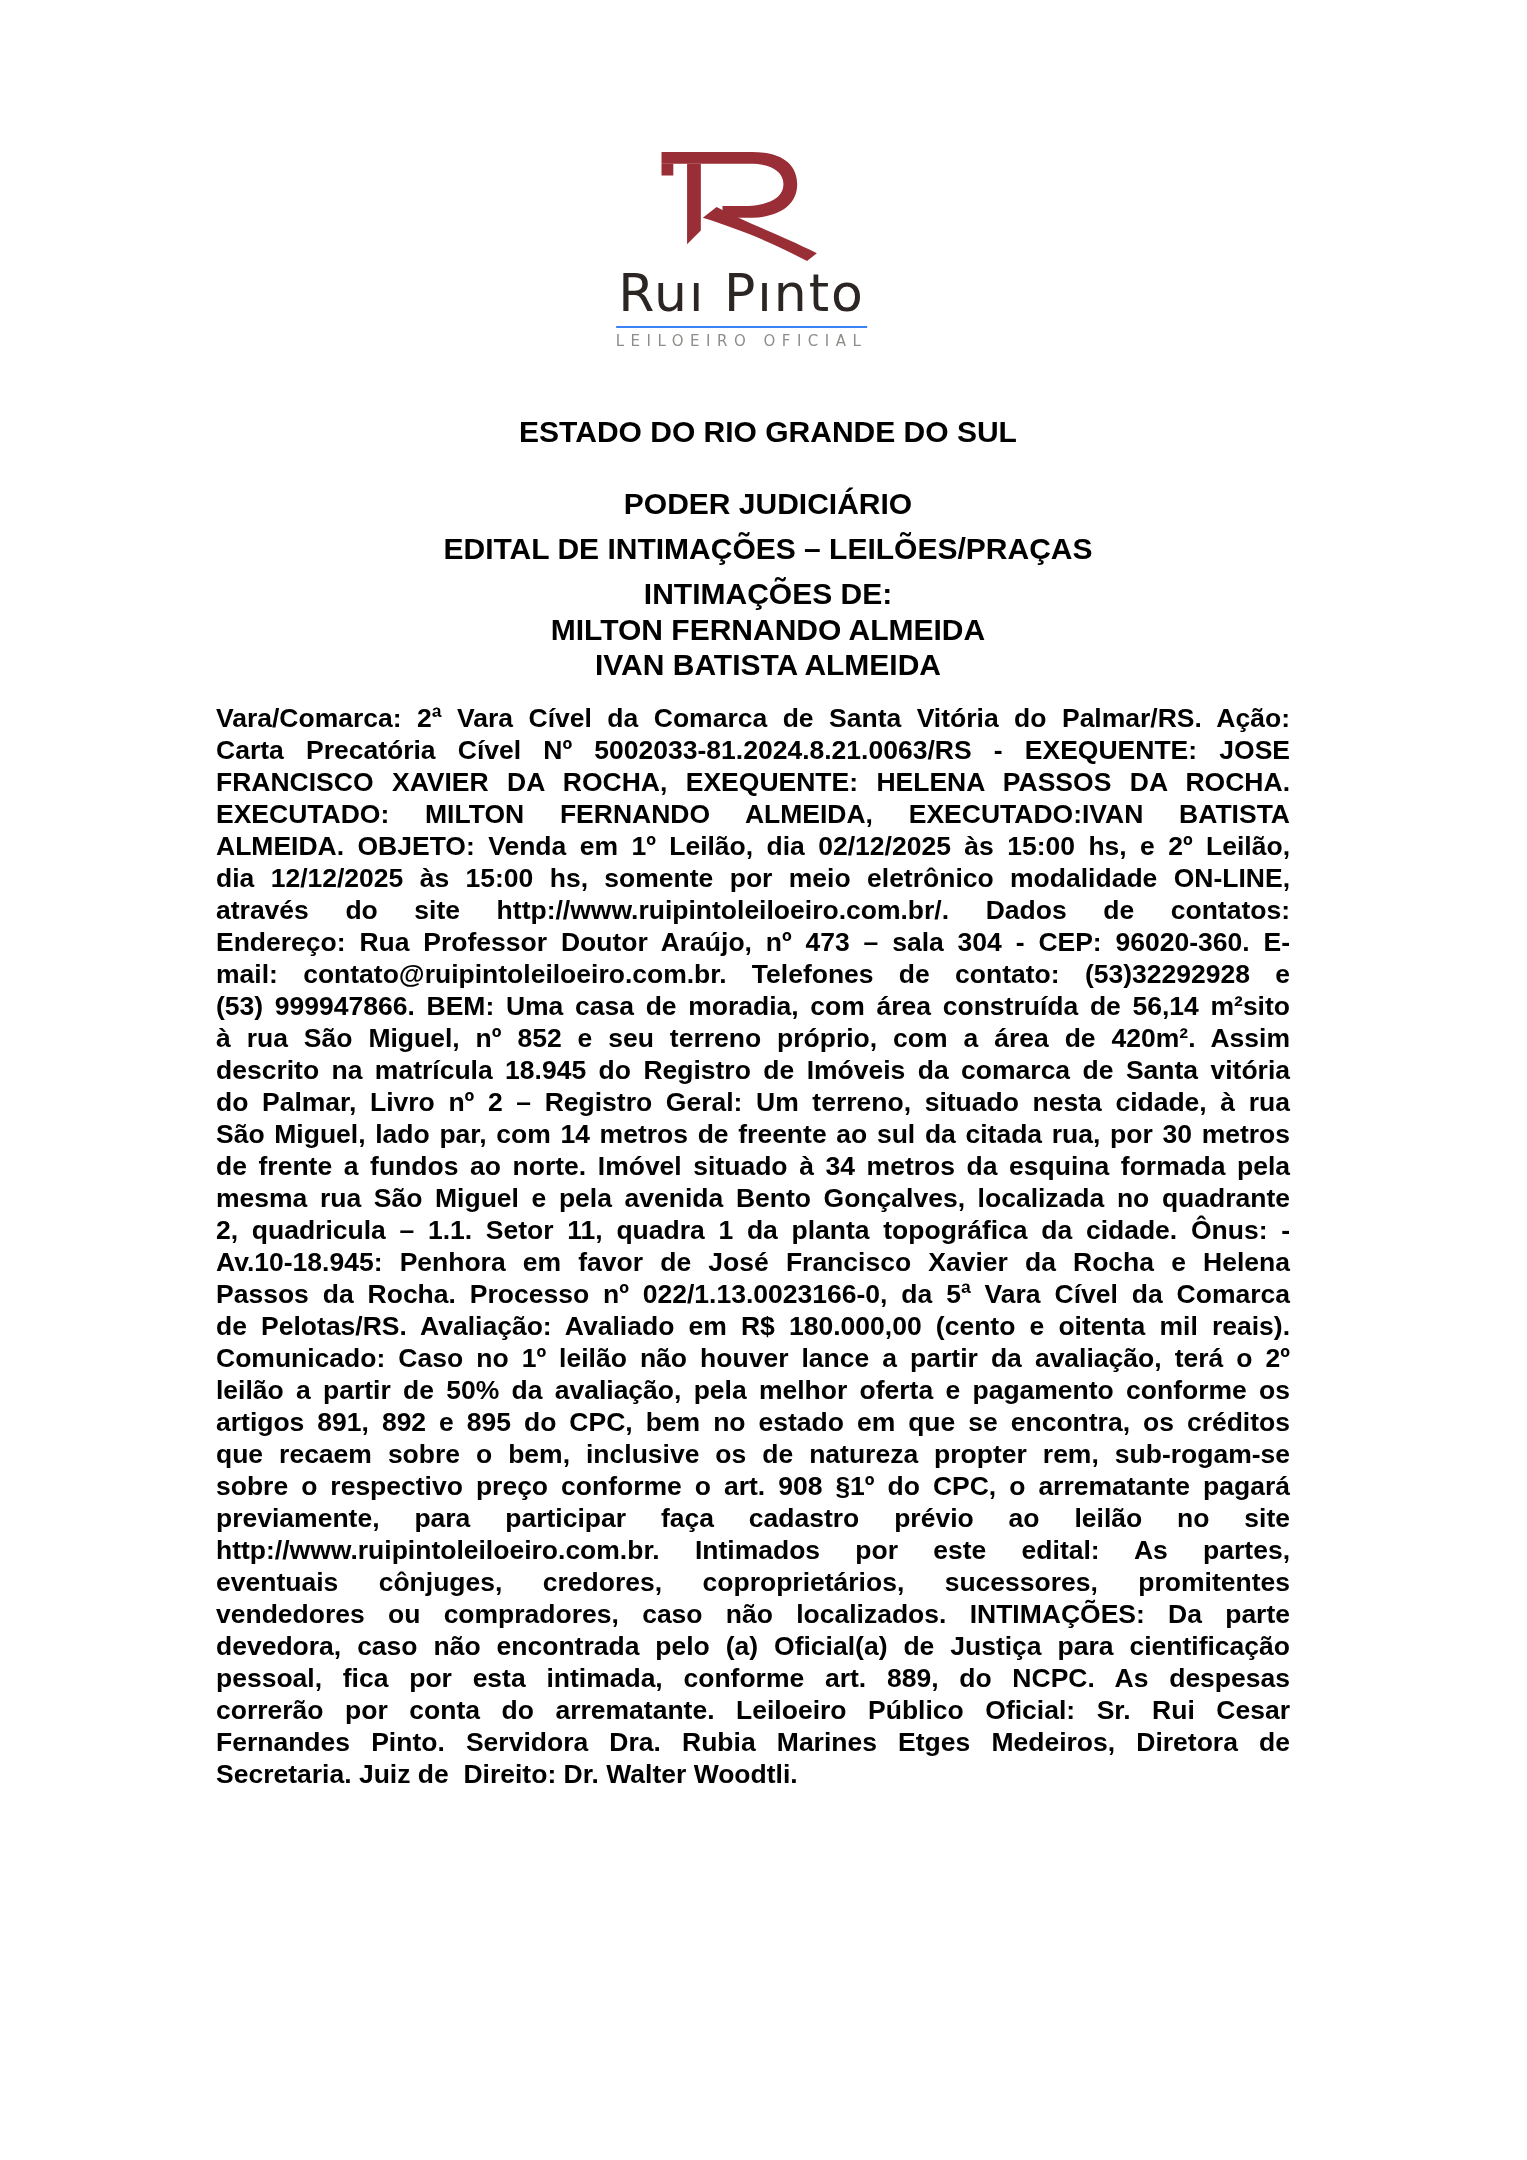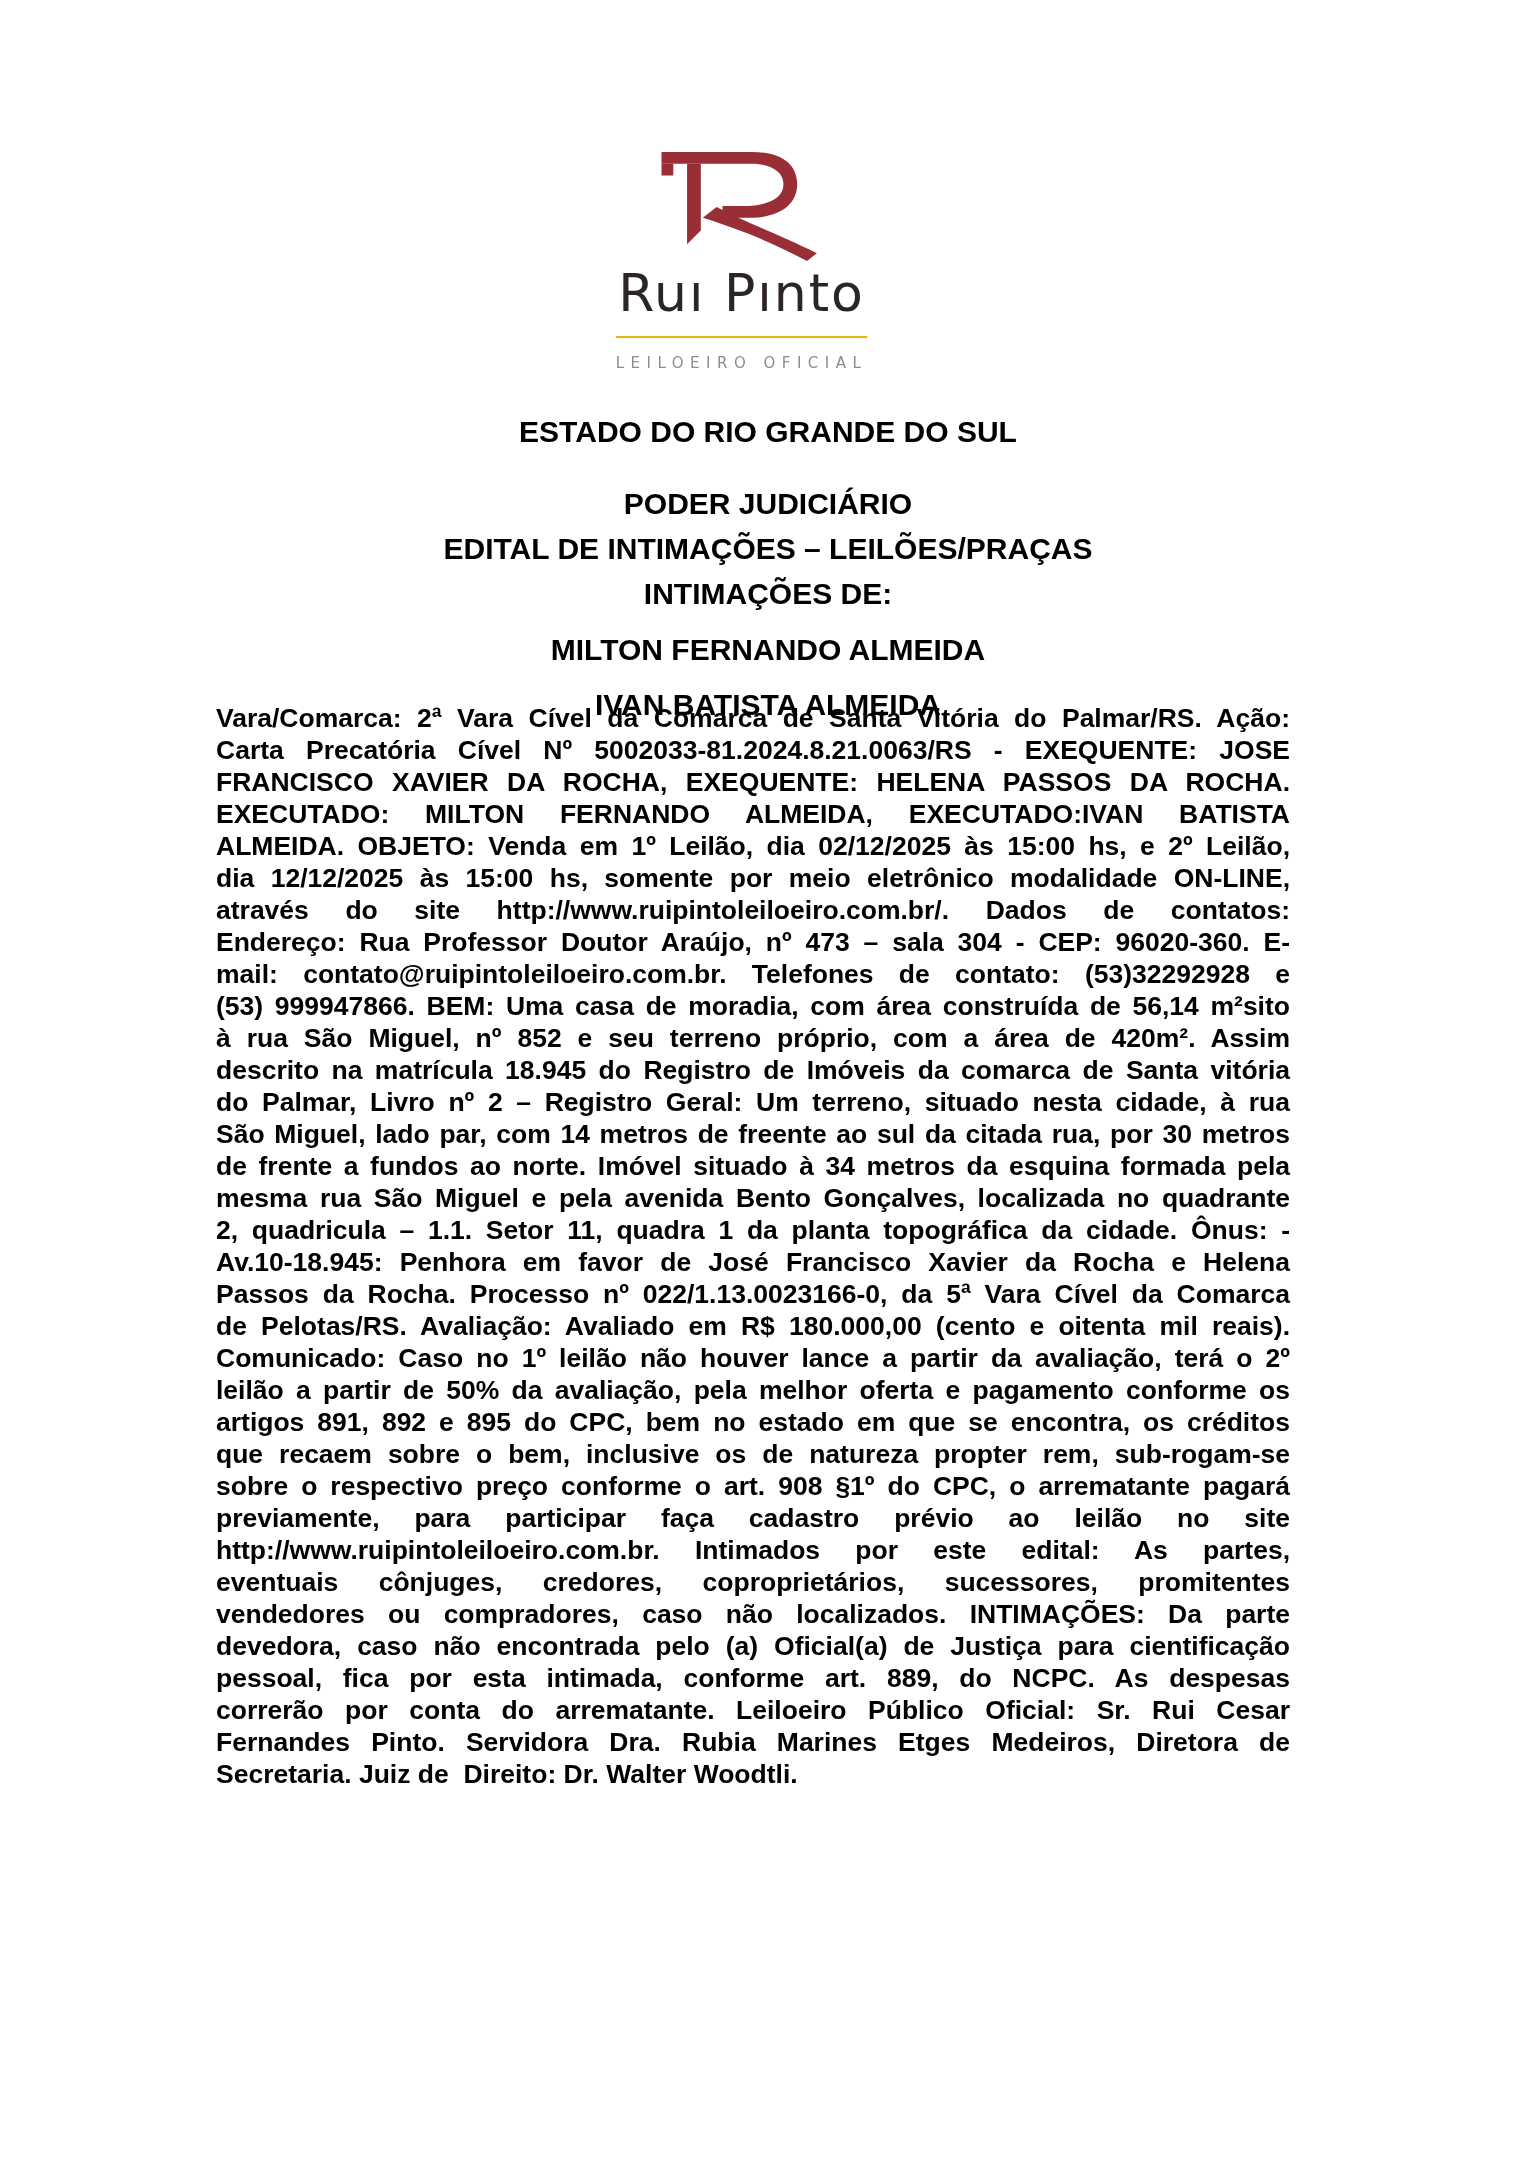--- a/index.html
+++ b/index.html
@@ -27,43 +27,43 @@
   .brand {
     font-family: "DejaVu Sans", sans-serif;
     font-size: 52px;
     line-height: 1.05;
     color: #2b2523;
     letter-spacing: 2px;
     margin-top: 2px;
     white-space: pre;
   }
   .tagline-block {
-    margin-top: 15px;
-    border-top: 2px solid #eab308;
-    padding-top: 16px;
+    margin-top: 5px;
+    border-top: 2px solid #3b82f6;
+    padding-top: 4px;
   }
   .tagline {
     font-family: "DejaVu Sans", sans-serif;
     font-size: 15px;
     letter-spacing: 6.5px;
     color: #8f8d8a;
     white-space: nowrap;
   }
 
   
   .headings {
     position: absolute;
     left: 216px;
     top: 414px;
     width: 1104px;
     text-align: center;
     font-weight: bold;
   }
   .h  { font-size: 30px; line-height: 36px; white-space: pre; }
-  .h-name { line-height: 35px; margin-top: 20px; }
+  .h-name { line-height: 35px; }
   .gap-lg { margin-bottom: 36px; }
   .gap-sm { margin-bottom: 9px; }
 
   
   .bodytext {
     position: absolute;
     left: 216px;
     top: 702px;
     width: 1074px;
     font-weight: bold;

